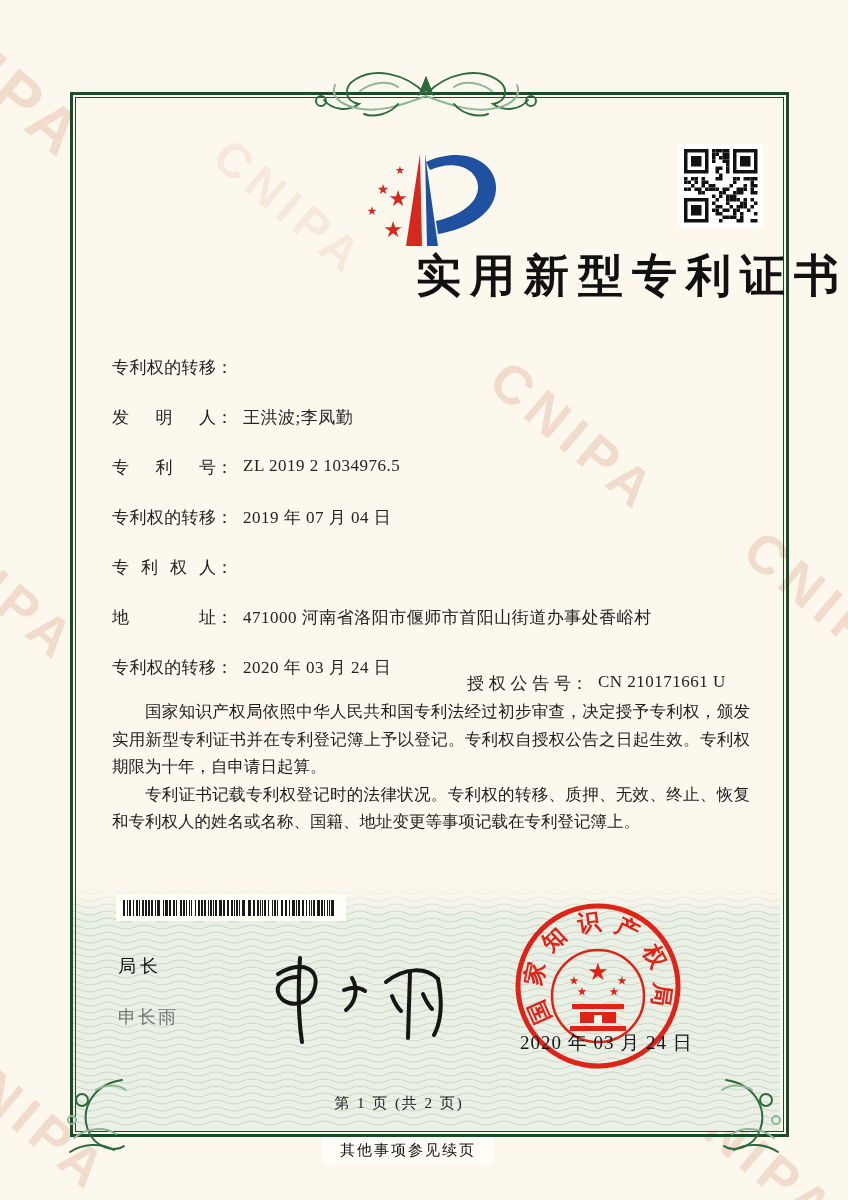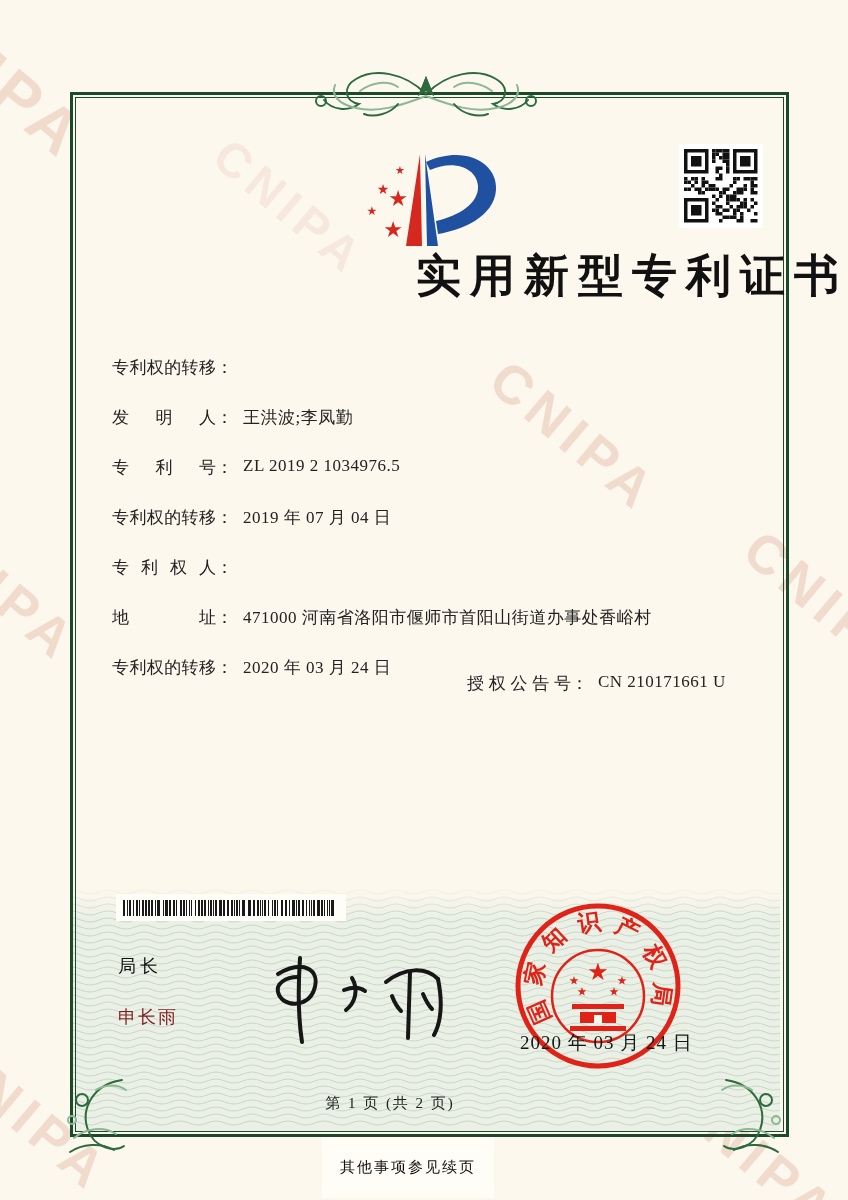--- a/index.html
+++ b/index.html
@@ -48,35 +48,35 @@
   .body-text{position:absolute;left:112px;top:698px;width:638px;z-index:2;}
   .body-text p{margin:0;font-size:16.5px;line-height:27.5px;text-align:justify;text-indent:2em;color:#1c1c1c;}
 
   
   .barcode{position:absolute;left:116px;top:894px;width:230px;height:27px;background:#fffdf7;z-index:2;
            display:flex;align-items:center;justify-content:center;}
   .barcode svg rect{fill:#191919;}
 
   
   .sig-title{position:absolute;left:118px;top:954px;font-size:18px;color:#111;z-index:3;letter-spacing:4px;}
-  .sig-name{position:absolute;left:118px;top:1005px;font-size:18px;color:#7f1d1d;z-index:3;letter-spacing:2px;}
+  .sig-name{position:absolute;left:118px;top:1005px;font-size:18px;color:#737373;z-index:3;letter-spacing:2px;}
   .sig-script{position:absolute;left:248px;top:946px;z-index:3;}
   .sig-script path{stroke:#161616;stroke-width:4;fill:none;stroke-linecap:round;stroke-linejoin:round;}
 
   
   .seal{position:absolute;left:510px;top:898px;z-index:3;}
   .seal .ring{fill:none;stroke:#e02318;stroke-width:5;}
   .seal text{fill:#e02318;font-size:23px;font-weight:bold;text-anchor:middle;dominant-baseline:central;
              font-family:"Liberation Serif","DejaVu Serif",serif;}
   .seal .emb{fill:#e02318;stroke:none;}
   .seal .embring{fill:none;stroke:#e02318;stroke-width:2.5;}
   .seal-date{position:absolute;left:520px;top:1030px;font-size:19px;color:#161616;letter-spacing:1px;z-index:4;}
 
-  .pageno{position:absolute;left:8px;top:1094px;width:764px;text-align:center;font-size:15px;color:#222;z-index:2;letter-spacing:2px;}
-  .note{position:absolute;left:322px;top:1137px;background:#fffdf6;padding:21px 18px;font-size:15px;color:#111;
+  .pageno{position:absolute;left:17px;top:1094px;width:764px;text-align:center;font-size:15px;color:#222;z-index:2;letter-spacing:2px;}
+  .note{position:absolute;left:322px;top:1137px;background:#fffdf6;padding:4px 18px;font-size:15px;color:#111;
         letter-spacing:2px;z-index:2;}
 
   
   .logo{position:absolute;left:346px;top:132px;z-index:2;}
   .qr{position:absolute;left:679px;top:144px;width:84px;height:84px;background:#fff;z-index:2;
       display:flex;align-items:center;justify-content:center;}
 </style>
 </head>
 <body>
 
@@ -338,20 +338,24 @@
         <span class="fcolon">：</span>
       <span class="fvalue">2020 年 03 月 24 日</span>
       <span class="pair2">
         <span class="flabel">授权公告号</span>
           <span class="fcolon">：</span>
         <span class="fvalue">CN 210171661 U</span>
       </span>
     </div>
   </div>
 
+  <div class="body-text">
+    <p>国家知识产权局依照中华人民共和国专利法经过初步审查，决定授予专利权，颁发实用新型专利证书并在专利登记簿上予以登记。专利权自授权公告之日起生效。专利权期限为十年，自申请日起算。</p>
+    <p>专利证书记载专利权登记时的法律状况。专利权的转移、质押、无效、终止、恢复和专利权人的姓名或名称、国籍、地址变更等事项记载在专利登记簿上。</p>
+  </div>
 
   <div class="barcode">
     <svg id="barcode-bars" width="216" height="16" viewBox="0 0 216 16">
         <rect x="0" y="0" width="2" height="16"></rect>
         <rect x="4" y="0" width="1" height="16"></rect>
         <rect x="6" y="0" width="2" height="16"></rect>
         <rect x="10" y="0" width="1" height="16"></rect>
         <rect x="13" y="0" width="2" height="16"></rect>
         <rect x="16" y="0" width="1" height="16"></rect>
         <rect x="19" y="0" width="2" height="16"></rect>

